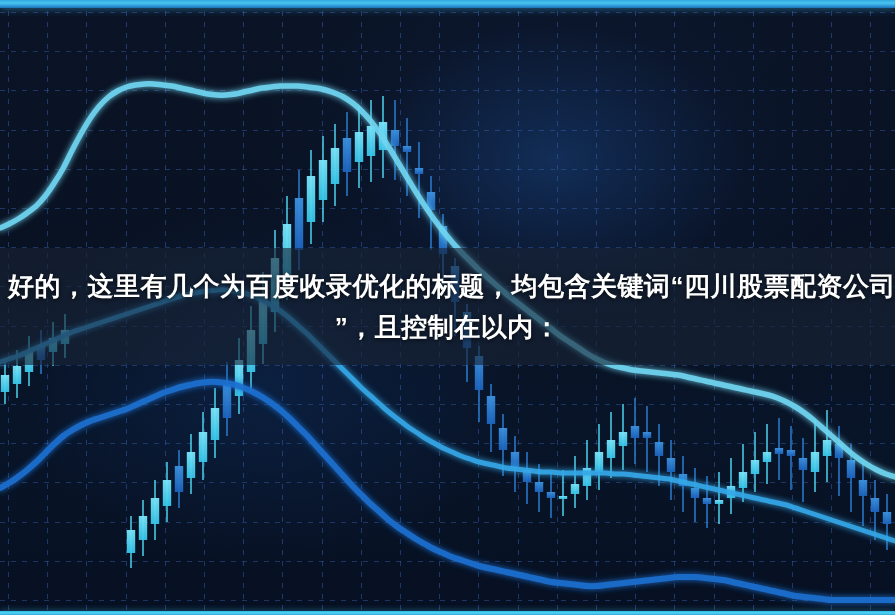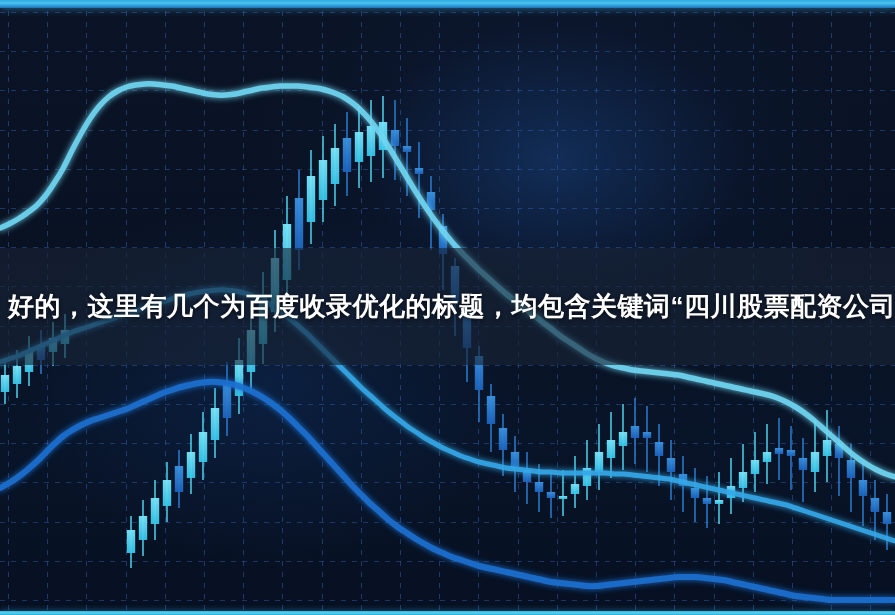--- a/index.html
+++ b/index.html
@@ -319,15 +319,16 @@
         <path d="M 0.0 362.0 C 1.5 361.5, 6.0 360.0, 9.0 359.0 C 12.1 358.0, 15.1 357.2, 18.1 356.0 C 21.1 354.8, 24.1 353.3, 27.1 352.0 C 30.1 350.7, 33.1 349.3, 36.2 348.0 C 39.2 346.7, 42.2 345.3, 45.2 344.0 C 48.2 342.7, 51.2 341.3, 54.2 340.0 C 57.3 338.7, 60.3 337.3, 63.3 336.0 C 66.3 334.7, 69.3 333.2, 72.3 332.0 C 75.3 330.8, 78.4 330.0, 81.4 329.0 C 84.4 328.0, 87.4 327.0, 90.4 326.0 C 93.4 325.0, 96.4 324.0, 99.4 323.0 C 102.5 322.0, 105.5 321.0, 108.5 320.0 C 111.5 319.0, 114.5 318.0, 117.5 317.0 C 120.5 316.0, 123.6 315.0, 126.6 314.0 C 129.6 313.0, 132.6 312.0, 135.6 311.0 C 138.6 310.0, 141.6 309.0, 144.6 308.0 C 147.7 307.0, 150.7 306.0, 153.7 305.0 C 156.7 304.0, 159.7 303.0, 162.7 302.0 C 165.7 301.0, 168.8 300.0, 171.8 299.0 C 174.8 298.0, 177.8 296.8, 180.8 296.0 C 183.8 295.2, 186.8 294.7, 189.8 294.0 C 192.9 293.3, 195.9 292.5, 198.9 292.0 C 201.9 291.5, 204.9 291.3, 207.9 291.0 C 210.9 290.7, 214.0 290.2, 217.0 290.0 C 220.0 289.8, 223.0 289.8, 226.0 290.0 C 229.0 290.2, 232.0 290.5, 235.1 291.0 C 238.1 291.5, 241.1 292.2, 244.1 293.0 C 247.1 293.8, 250.1 294.8, 253.1 296.0 C 256.1 297.2, 259.2 298.5, 262.2 300.0 C 265.2 301.5, 268.2 303.2, 271.2 305.0 C 274.2 306.8, 277.2 308.8, 280.3 311.0 C 283.3 313.2, 286.3 315.5, 289.3 318.0 C 292.3 320.5, 295.3 323.3, 298.3 326.0 C 301.3 328.7, 304.4 331.2, 307.4 334.0 C 310.4 336.8, 313.4 340.0, 316.4 343.0 C 319.4 346.0, 322.4 349.0, 325.5 352.0 C 328.5 355.0, 331.5 358.0, 334.5 361.0 C 337.5 364.0, 340.5 367.0, 343.5 370.0 C 346.5 373.0, 349.6 376.0, 352.6 379.0 C 355.6 382.0, 358.6 385.2, 361.6 388.0 C 364.6 390.8, 367.6 393.3, 370.7 396.0 C 373.7 398.7, 376.7 401.3, 379.7 404.0 C 382.7 406.7, 385.7 409.5, 388.7 412.0 C 391.8 414.5, 394.8 416.7, 397.8 419.0 C 400.8 421.3, 403.8 423.8, 406.8 426.0 C 409.8 428.2, 412.8 430.0, 415.9 432.0 C 418.9 434.0, 421.9 436.2, 424.9 438.0 C 427.9 439.8, 430.9 441.3, 433.9 443.0 C 437.0 444.7, 440.0 446.5, 443.0 448.0 C 446.0 449.5, 449.0 450.7, 452.0 452.0 C 455.0 453.3, 458.0 454.8, 461.1 456.0 C 464.1 457.2, 467.1 458.0, 470.1 459.0 C 473.1 460.0, 476.1 461.2, 479.1 462.0 C 482.2 462.8, 485.2 463.3, 488.2 464.0 C 491.2 464.7, 494.2 465.3, 497.2 466.0 C 500.2 466.7, 503.2 467.5, 506.3 468.0 C 509.3 468.5, 512.3 468.7, 515.3 469.0 C 518.3 469.3, 521.3 469.7, 524.3 470.0 C 527.4 470.3, 530.4 470.7, 533.4 471.0 C 536.4 471.3, 539.4 471.8, 542.4 472.0 C 545.4 472.2, 548.5 471.8, 551.5 472.0 C 554.5 472.2, 557.5 472.8, 560.5 473.0 C 563.5 473.2, 566.5 473.0, 569.5 473.0 C 572.6 473.0, 575.6 473.0, 578.6 473.0 C 581.6 473.0, 584.6 473.0, 587.6 473.0 C 590.6 473.0, 593.7 473.0, 596.7 473.0 C 599.7 473.0, 602.7 472.8, 605.7 473.0 C 608.7 473.2, 611.7 473.8, 614.7 474.0 C 617.8 474.2, 620.8 473.8, 623.8 474.0 C 626.8 474.2, 629.8 474.7, 632.8 475.0 C 635.8 475.3, 638.9 475.7, 641.9 476.0 C 644.9 476.3, 647.9 476.7, 650.9 477.0 C 653.9 477.3, 656.9 477.7, 659.9 478.0 C 663.0 478.3, 666.0 478.5, 669.0 479.0 C 672.0 479.5, 675.0 480.3, 678.0 481.0 C 681.0 481.7, 684.1 482.3, 687.1 483.0 C 690.1 483.7, 693.1 484.3, 696.1 485.0 C 699.1 485.7, 702.1 486.3, 705.2 487.0 C 708.2 487.7, 711.2 488.3, 714.2 489.0 C 717.2 489.7, 720.2 490.3, 723.2 491.0 C 726.2 491.7, 729.3 492.3, 732.3 493.0 C 735.3 493.7, 738.3 494.3, 741.3 495.0 C 744.3 495.7, 747.3 496.3, 750.4 497.0 C 753.4 497.7, 756.4 498.3, 759.4 499.0 C 762.4 499.7, 765.4 500.3, 768.4 501.0 C 771.4 501.7, 774.5 502.3, 777.5 503.0 C 780.5 503.7, 783.5 504.2, 786.5 505.0 C 789.5 505.8, 792.5 507.0, 795.6 508.0 C 798.6 509.0, 801.6 510.0, 804.6 511.0 C 807.6 512.0, 810.6 513.0, 813.6 514.0 C 816.6 515.0, 819.7 516.0, 822.7 517.0 C 825.7 518.0, 828.7 519.0, 831.7 520.0 C 834.7 521.0, 837.7 522.0, 840.8 523.0 C 843.8 524.0, 846.8 525.0, 849.8 526.0 C 852.8 527.0, 855.8 528.0, 858.8 529.0 C 861.9 530.0, 864.9 531.0, 867.9 532.0 C 870.9 533.0, 873.9 534.0, 876.9 535.0 C 879.9 536.0, 882.9 537.0, 886.0 538.0 C 889.0 539.0, 893.5 540.5, 895.0 541.0" fill="none" stroke="#35a8e8" stroke-width="5" stroke-linecap="round" stroke-linejoin="round" filter="url(#softGlow)" opacity="0.95"></path>
         <path d="M 0.0 488.0 C 1.5 487.2, 6.0 484.8, 9.0 483.0 C 12.1 481.2, 15.1 479.2, 18.1 477.0 C 21.1 474.8, 24.1 472.5, 27.1 470.0 C 30.1 467.5, 33.1 464.8, 36.2 462.0 C 39.2 459.2, 42.2 456.0, 45.2 453.0 C 48.2 450.0, 51.2 446.8, 54.2 444.0 C 57.3 441.2, 60.3 438.3, 63.3 436.0 C 66.3 433.7, 69.3 431.8, 72.3 430.0 C 75.3 428.2, 78.4 426.5, 81.4 425.0 C 84.4 423.5, 87.4 422.2, 90.4 421.0 C 93.4 419.8, 96.4 419.0, 99.4 418.0 C 102.5 417.0, 105.5 416.0, 108.5 415.0 C 111.5 414.0, 114.5 413.0, 117.5 412.0 C 120.5 411.0, 123.6 410.2, 126.6 409.0 C 129.6 407.8, 132.6 406.3, 135.6 405.0 C 138.6 403.7, 141.6 402.3, 144.6 401.0 C 147.7 399.7, 150.7 398.3, 153.7 397.0 C 156.7 395.7, 159.7 394.2, 162.7 393.0 C 165.7 391.8, 168.8 391.0, 171.8 390.0 C 174.8 389.0, 177.8 387.8, 180.8 387.0 C 183.8 386.2, 186.8 385.7, 189.8 385.0 C 192.9 384.3, 195.9 383.5, 198.9 383.0 C 201.9 382.5, 204.9 382.2, 207.9 382.0 C 210.9 381.8, 214.0 381.8, 217.0 382.0 C 220.0 382.2, 223.0 382.5, 226.0 383.0 C 229.0 383.5, 232.0 384.2, 235.1 385.0 C 238.1 385.8, 241.1 386.8, 244.1 388.0 C 247.1 389.2, 250.1 390.5, 253.1 392.0 C 256.1 393.5, 259.2 395.2, 262.2 397.0 C 265.2 398.8, 268.2 400.8, 271.2 403.0 C 274.2 405.2, 277.2 407.5, 280.3 410.0 C 283.3 412.5, 286.3 415.2, 289.3 418.0 C 292.3 420.8, 295.3 424.0, 298.3 427.0 C 301.3 430.0, 304.4 432.8, 307.4 436.0 C 310.4 439.2, 313.4 442.7, 316.4 446.0 C 319.4 449.3, 322.4 452.7, 325.5 456.0 C 328.5 459.3, 331.5 462.7, 334.5 466.0 C 337.5 469.3, 340.5 472.7, 343.5 476.0 C 346.5 479.3, 349.6 482.8, 352.6 486.0 C 355.6 489.2, 358.6 492.0, 361.6 495.0 C 364.6 498.0, 367.6 501.2, 370.7 504.0 C 373.7 506.8, 376.7 509.3, 379.7 512.0 C 382.7 514.7, 385.7 517.5, 388.7 520.0 C 391.8 522.5, 394.8 524.8, 397.8 527.0 C 400.8 529.2, 403.8 531.0, 406.8 533.0 C 409.8 535.0, 412.8 537.2, 415.9 539.0 C 418.9 540.8, 421.9 542.3, 424.9 544.0 C 427.9 545.7, 430.9 547.5, 433.9 549.0 C 437.0 550.5, 440.0 551.7, 443.0 553.0 C 446.0 554.3, 449.0 555.8, 452.0 557.0 C 455.0 558.2, 458.0 559.0, 461.1 560.0 C 464.1 561.0, 467.1 562.0, 470.1 563.0 C 473.1 564.0, 476.1 565.2, 479.1 566.0 C 482.2 566.8, 485.2 567.3, 488.2 568.0 C 491.2 568.7, 494.2 569.3, 497.2 570.0 C 500.2 570.7, 503.2 571.3, 506.3 572.0 C 509.3 572.7, 512.3 573.3, 515.3 574.0 C 518.3 574.7, 521.3 575.3, 524.3 576.0 C 527.4 576.7, 530.4 577.3, 533.4 578.0 C 536.4 578.7, 539.4 579.3, 542.4 580.0 C 545.4 580.7, 548.5 581.5, 551.5 582.0 C 554.5 582.5, 557.5 582.7, 560.5 583.0 C 563.5 583.3, 566.5 583.7, 569.5 584.0 C 572.6 584.3, 575.6 584.7, 578.6 585.0 C 581.6 585.3, 584.6 585.8, 587.6 586.0 C 590.6 586.2, 593.7 586.2, 596.7 586.0 C 599.7 585.8, 602.7 585.3, 605.7 585.0 C 608.7 584.7, 611.7 584.3, 614.7 584.0 C 617.8 583.7, 620.8 583.3, 623.8 583.0 C 626.8 582.7, 629.8 582.3, 632.8 582.0 C 635.8 581.7, 638.9 581.3, 641.9 581.0 C 644.9 580.7, 647.9 580.3, 650.9 580.0 C 653.9 579.7, 656.9 579.3, 659.9 579.0 C 663.0 578.7, 666.0 578.3, 669.0 578.0 C 672.0 577.7, 675.0 577.2, 678.0 577.0 C 681.0 576.8, 684.1 577.0, 687.1 577.0 C 690.1 577.0, 693.1 576.8, 696.1 577.0 C 699.1 577.2, 702.1 577.7, 705.2 578.0 C 708.2 578.3, 711.2 578.7, 714.2 579.0 C 717.2 579.3, 720.2 579.5, 723.2 580.0 C 726.2 580.5, 729.3 581.3, 732.3 582.0 C 735.3 582.7, 738.3 583.3, 741.3 584.0 C 744.3 584.7, 747.3 585.3, 750.4 586.0 C 753.4 586.7, 756.4 587.3, 759.4 588.0 C 762.4 588.7, 765.4 589.3, 768.4 590.0 C 771.4 590.7, 774.5 591.3, 777.5 592.0 C 780.5 592.7, 783.5 593.3, 786.5 594.0 C 789.5 594.7, 792.5 595.5, 795.6 596.0 C 798.6 596.5, 801.6 596.7, 804.6 597.0 C 807.6 597.3, 810.6 597.7, 813.6 598.0 C 816.6 598.3, 819.7 598.7, 822.7 599.0 C 825.7 599.3, 828.7 599.8, 831.7 600.0 C 834.7 600.2, 837.7 600.0, 840.8 600.0 C 843.8 600.0, 846.8 600.0, 849.8 600.0 C 852.8 600.0, 855.8 600.0, 858.8 600.0 C 861.9 600.0, 864.9 600.0, 867.9 600.0 C 870.9 600.0, 873.9 600.0, 876.9 600.0 C 879.9 600.0, 882.9 600.0, 886.0 600.0 C 889.0 600.0, 893.5 600.0, 895.0 600.0" fill="none" stroke="#1f6fd0" stroke-width="6" stroke-linecap="round" stroke-linejoin="round" filter="url(#softGlow)" opacity="0.95"></path>
       </g>
   </svg>
 
   <div class="top-bar"></div>
   <div class="bottom-bar"></div>
 
   <div class="text-band">
     <div class="band-line l1">好的，这里有几个为百度收录优化的标题，均包含关键词“四川股票配资公司</div>
+    <div class="band-line l2">”，且控制在以内：</div>
   </div>
 
 </div>
 
 </body></html>

